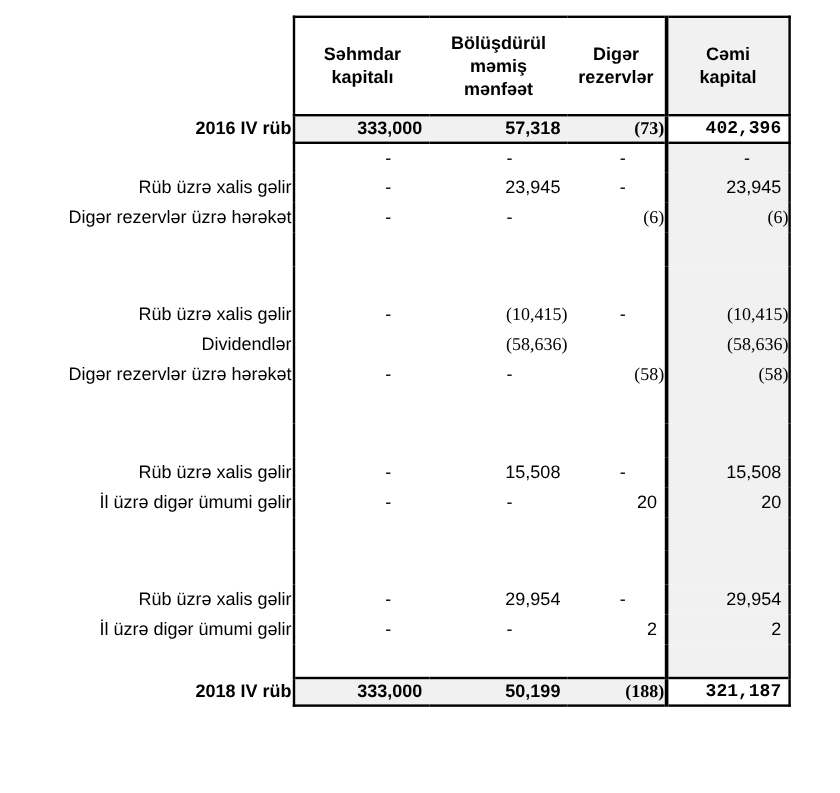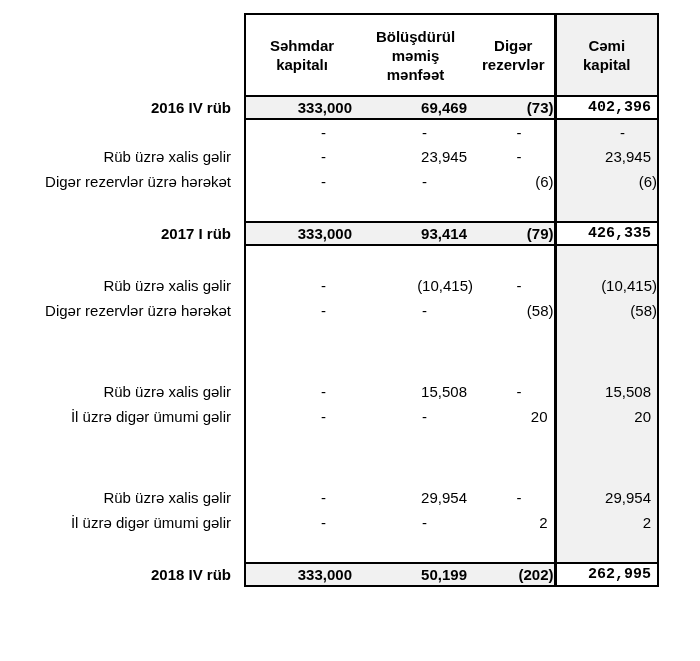--- a/index.html
+++ b/index.html
@@ -47,42 +47,42 @@
   }
   .c1 { border-left: 2px solid var(--border); }
   .c4 {
     border-left: 3px solid var(--border);
     border-right: 2px solid var(--border);
     background: var(--shade);
   }
   thead th.c4 { background: var(--shade); margin-left: 40px; }
   td.lbl {
     text-align: right;
-    padding-right: 13px;
+    padding-right: 1px;
     vertical-align: middle;
     white-space: nowrap;
   }
   td.num {
     text-align: right;
     padding-right: 6px;
     vertical-align: middle;
     white-space: nowrap;
   }
   tr.total { height: 23px; }
   tr.total td { font-weight: bold; }
   tr.total td.num {
     border-top: 2px solid var(--border);
     border-bottom: 2px solid var(--border);
     background: var(--shade);
     text-align: right;
   }
   tr.total td.c4 { background: var(--bg); font-family: Liberation Mono, monospace; }
   tr.data { height: 25px; }
   tr.spacer { height: 28px; }
-  .neg { display: inline-block; margin-right: -6px; }
+  .neg { display: inline-block; margin-right: -6px; font-family: Liberation Serif, serif; }
   .dash { display: inline-block; margin-right: 26px; }
   .dash-wide { margin-right: 40px; }
 </style>
 </head>
 <body>
 
 <table class="equity">
   <colgroup>
     <col style="width:245px">
     <col style="width:113px">
@@ -101,21 +101,21 @@
       <th class="c3">Digər
 rezervlər</th>
       <th class="c4">Cəmi
 kapital</th>
     </tr>
   </thead>
   <tbody id="equity-body">
       <tr class="total">
         <td class="lbl">2016 IV rüb</td>
         <td class="num c1"><span>333,000</span></td>
-        <td class="num c2"><span>69,469</span></td>
+        <td class="num c2"><span>57,318</span></td>
         <td class="num c3"><span class="neg">(73)</span></td>
         <td class="num c4"><span>402,396</span></td>
       </tr>
       <tr class="data">
         <td class="lbl"></td>
         <td class="num c1"><span class="dash">-</span></td>
         <td class="num c2"><span class="dash dash-wide">-</span></td>
         <td class="num c3"><span class="dash">-</span></td>
         <td class="num c4"><span class="dash">-</span></td>
       </tr>
@@ -133,40 +133,40 @@
         <td class="num c3"><span class="neg">(6)</span></td>
         <td class="num c4"><span class="neg">(6)</span></td>
       </tr>
       <tr class="spacer">
         <td class="lbl"></td>
         <td class="num c1"></td>
         <td class="num c2"></td>
         <td class="num c3"></td>
         <td class="num c4"></td>
       </tr>
-      <tr class="total">
-        <td class="lbl">2017 I rüb</td>
-        <td class="num c1"><span>333,000</span></td>
-        <td class="num c2"><span>93,414</span></td>
-        <td class="num c3"><span class="neg">(79)</span></td>
-        <td class="num c4"><span>426,335</span></td>
-      </tr>
       <tr class="spacer">
         <td class="lbl"></td>
         <td class="num c1"></td>
         <td class="num c2"></td>
         <td class="num c3"></td>
         <td class="num c4"></td>
       </tr>
       <tr class="data">
         <td class="lbl">Rüb üzrə xalis gəlir</td>
         <td class="num c1"><span class="dash">-</span></td>
         <td class="num c2"><span class="neg">(10,415)</span></td>
         <td class="num c3"><span class="dash">-</span></td>
         <td class="num c4"><span class="neg">(10,415)</span></td>
+      </tr>
+      <tr class="data">
+        <td class="lbl">Dividendlər</td>
+        <td class="num c1"></td>
+        <td class="num c2"><span class="neg">(58,636)</span></td>
+        <td class="num c3"></td>
+        <td class="num c4"><span class="neg">(58,636)</span></td>
       </tr>
       <tr class="data">
         <td class="lbl">Digər rezervlər üzrə hərəkət</td>
         <td class="num c1"><span class="dash">-</span></td>
         <td class="num c2"><span class="dash dash-wide">-</span></td>
         <td class="num c3"><span class="neg">(58)</span></td>
         <td class="num c4"><span class="neg">(58)</span></td>
       </tr>
       <tr class="spacer">
         <td class="lbl"></td>
@@ -228,17 +228,17 @@
         <td class="lbl"></td>
         <td class="num c1"></td>
         <td class="num c2"></td>
         <td class="num c3"></td>
         <td class="num c4"></td>
       </tr>
       <tr class="total">
         <td class="lbl">2018 IV rüb</td>
         <td class="num c1"><span>333,000</span></td>
         <td class="num c2"><span>50,199</span></td>
-        <td class="num c3"><span class="neg">(202)</span></td>
-        <td class="num c4"><span>262,995</span></td>
+        <td class="num c3"><span class="neg">(188)</span></td>
+        <td class="num c4"><span>321,187</span></td>
       </tr>
     </tbody>
 </table>
 
 </body></html>

